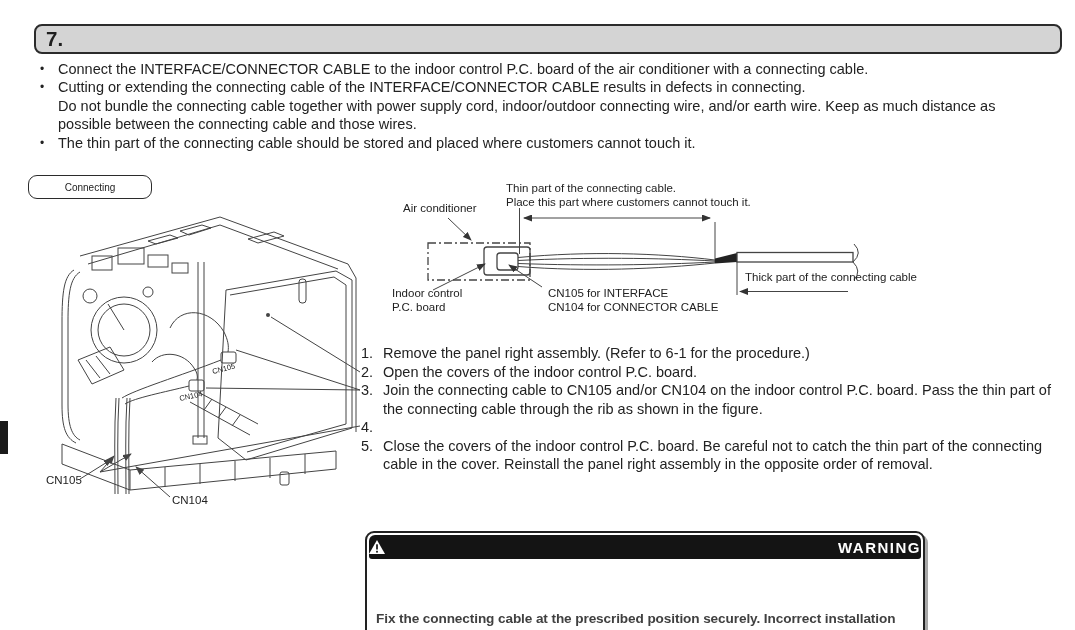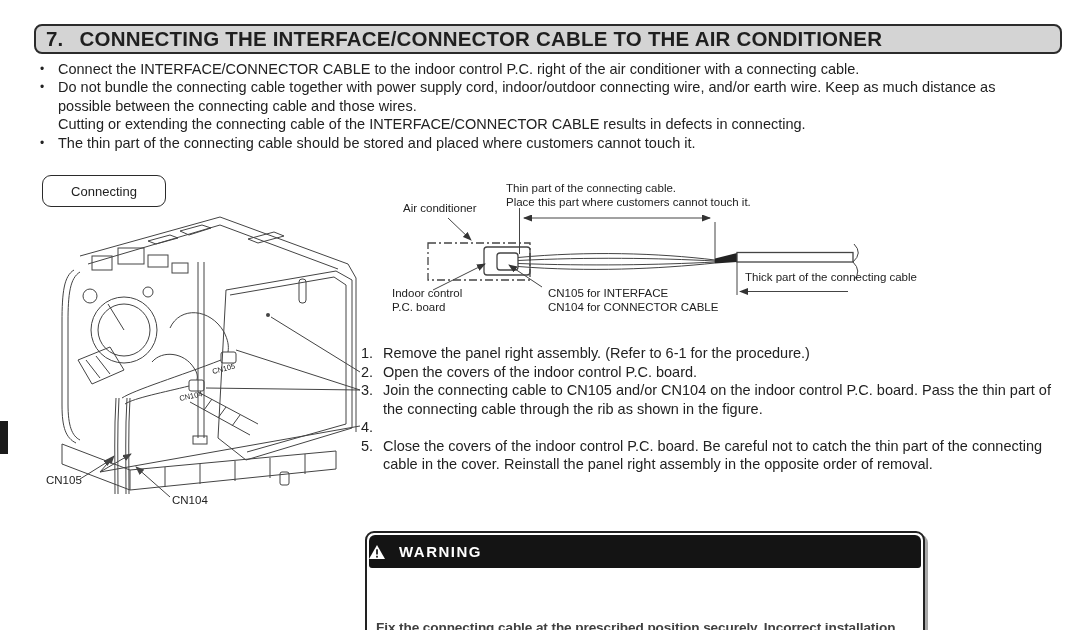--- a/index.html
+++ b/index.html
@@ -7,60 +7,59 @@
         font-family:"Liberation Sans","DejaVu Sans",sans-serif;color:#222;}
   .left-tab{position:absolute;left:0;top:421px;width:8px;height:33px;background:#1a1a1a;}
   .title-bar{position:absolute;left:34px;top:24px;width:1028px;height:30px;box-sizing:border-box;
              background:#d4d4d4;border:2px solid #2b2b2b;border-radius:8px;
              display:flex;align-items:center;padding-left:10px;
              font-weight:bold;font-size:20.5px;color:#1f1f1f;letter-spacing:0.2px;}
   .title-bar .t-num{margin-right:16px;}
   .intro{position:absolute;left:38px;top:60px;width:980px;font-size:14.5px;line-height:18.4px;color:#222;}
   .b-row{position:relative;padding-left:20px;}
   .b-marker{position:absolute;left:2px;top:0;font-size:12px;}
-  .tag{position:absolute;left:42px;top:175px;width:124px;height:32px;box-sizing:border-box;
+  .tag{position:absolute;left:28px;top:175px;width:124px;height:24px;box-sizing:border-box;
        border:1.6px solid #2b2b2b;border-radius:9px;display:flex;align-items:center;justify-content:center;
-       font-size:13px;color:#222;}
+       font-size:10px;color:#222;}
   .unit-fig{position:absolute;left:30px;top:200px;}
   .cable-fig{position:absolute;left:388px;top:178px;}
   .steps{position:absolute;left:361px;top:344px;width:702px;font-size:14.5px;line-height:18.5px;color:#222;}
   .step{display:flex;}
   .step-num{width:22px;flex:none;}
   .step-text{flex:1;}
   .warning{position:absolute;left:365px;top:531px;width:560px;box-sizing:border-box;background:#fff;
            border:2px solid #222;border-radius:9px;box-shadow:3px 3px 0 #a8a8a8;padding:2px;}
-  .w-head{background:#141414;border-radius:6px 6px 3px 3px;height:33px;display:flex;align-items:center;
-          justify-content:flex-start;gap:14px;color:#fff;font-weight:bold;font-size:15px;letter-spacing:1.5px;}
+  .w-head{background:#141414;border-radius:6px 6px 3px 3px;height:24px;display:flex;align-items:center;
+          justify-content:space-between;gap:14px;color:#fff;font-weight:bold;font-size:15px;letter-spacing:1.5px;}
   .w-body{padding:5px 7px 7px 7px;font-weight:bold;font-size:13.6px;line-height:17.5px;color:#404040;
           letter-spacing:-0.1px;margin-top:46px;}
   svg text{font-family:"Liberation Sans","DejaVu Sans",sans-serif;fill:#222;}
   svg .ln{stroke:#444;stroke-width:1;fill:none;}
   svg .ln2{stroke:#444;stroke-width:1.3;fill:none;}
 </style>
 </head>
 <body>
 
 <div class="page">
 
   <div class="left-tab"></div>
 
   <div class="title-bar">
     <span class="t-num">7.</span>
-    <span class="t-text">CONNECTING THE INTERFACE/CONNECTOR CABLE TO THE AIR CONDITIONER</span>
   </div>
 
   <div class="intro">
     <div class="b-row">
       <span class="b-marker">•</span>
-      <div>Connect the INTERFACE/CONNECTOR CABLE to the indoor control P.C. right of the air conditioner with a connecting cable.</div>
+      <div>Connect the INTERFACE/CONNECTOR CABLE to the indoor control P.C. board of the air conditioner with a connecting cable.</div>
     </div>
     <div class="b-row">
       <span class="b-marker">•</span>
+      <div>Cutting or extending the connecting cable of the INTERFACE/CONNECTOR CABLE results in defects in connecting.</div>
       <div>Do not bundle the connecting cable together with power supply cord, indoor/outdoor connecting wire, and/or earth wire. Keep as much distance as possible between the connecting cable and those wires.</div>
-      <div>Cutting or extending the connecting cable of the INTERFACE/CONNECTOR CABLE results in defects in connecting.</div>
     </div>
     <div class="b-row">
       <span class="b-marker">•</span>
       <div>The thin part of the connecting cable should be stored and placed where customers cannot touch it.</div>
     </div>
   </div>
 
   <div class="tag">Connecting</div>
 
   <svg class="unit-fig" width="335" height="312" viewBox="0 0 335 312">

